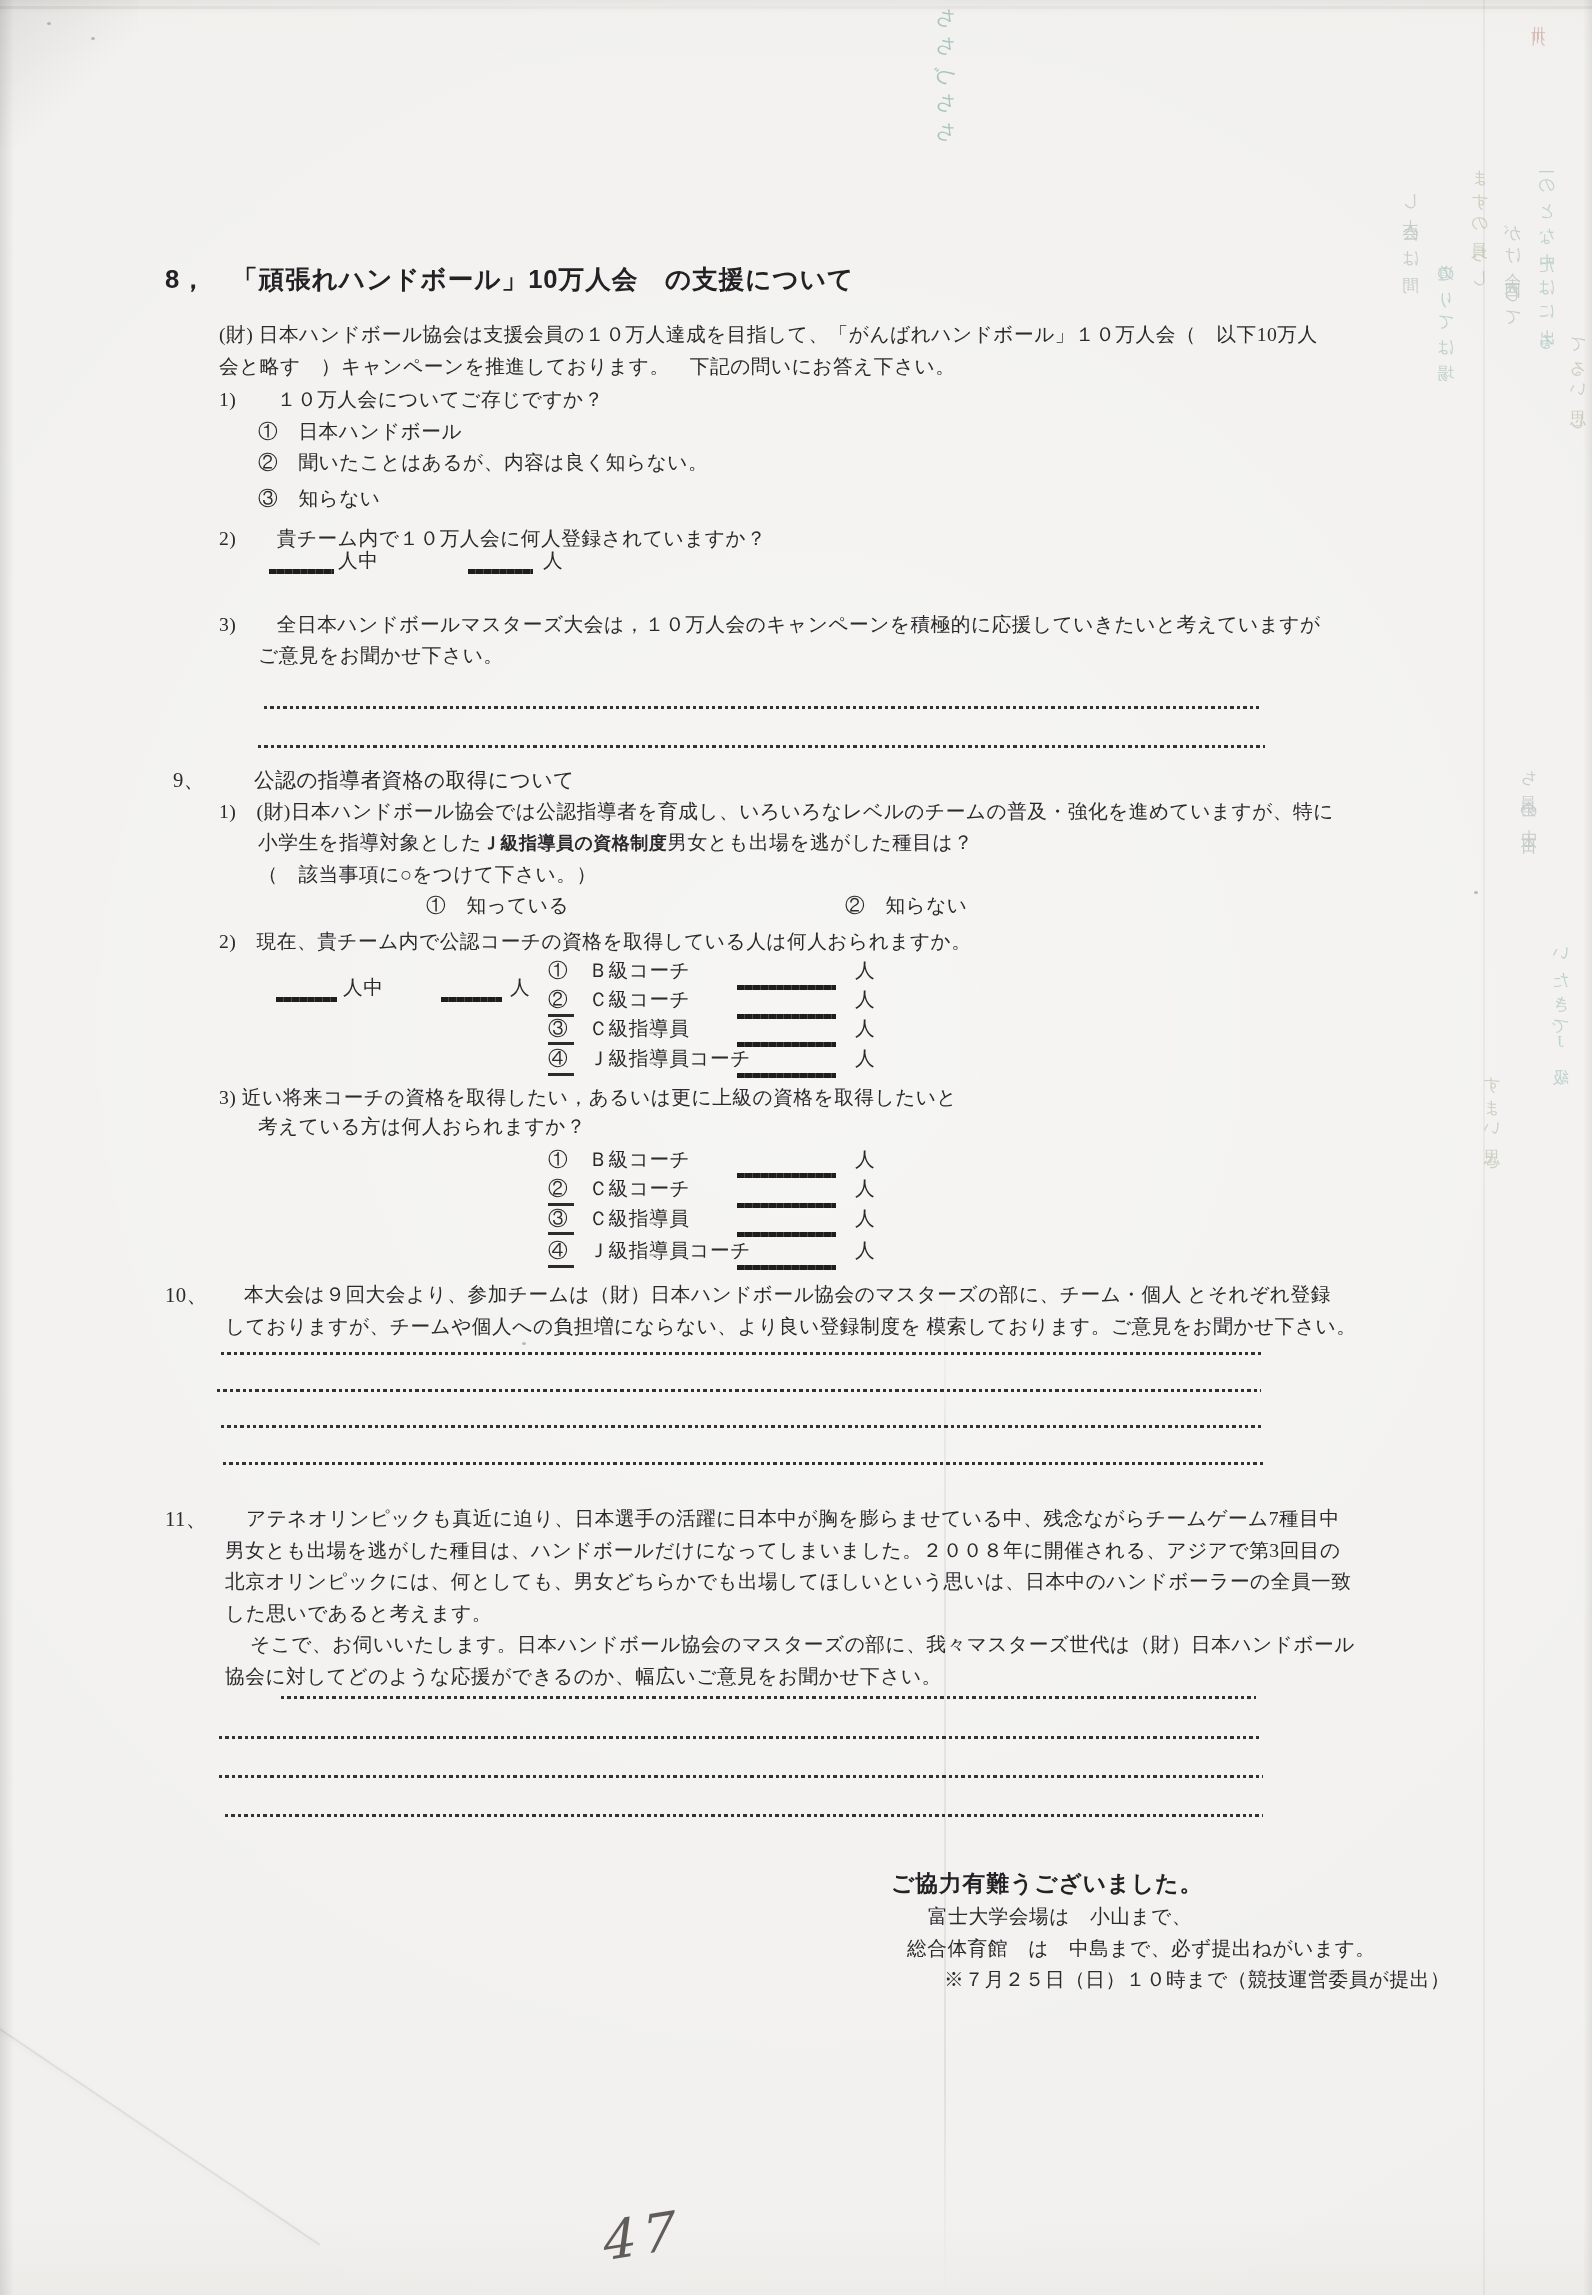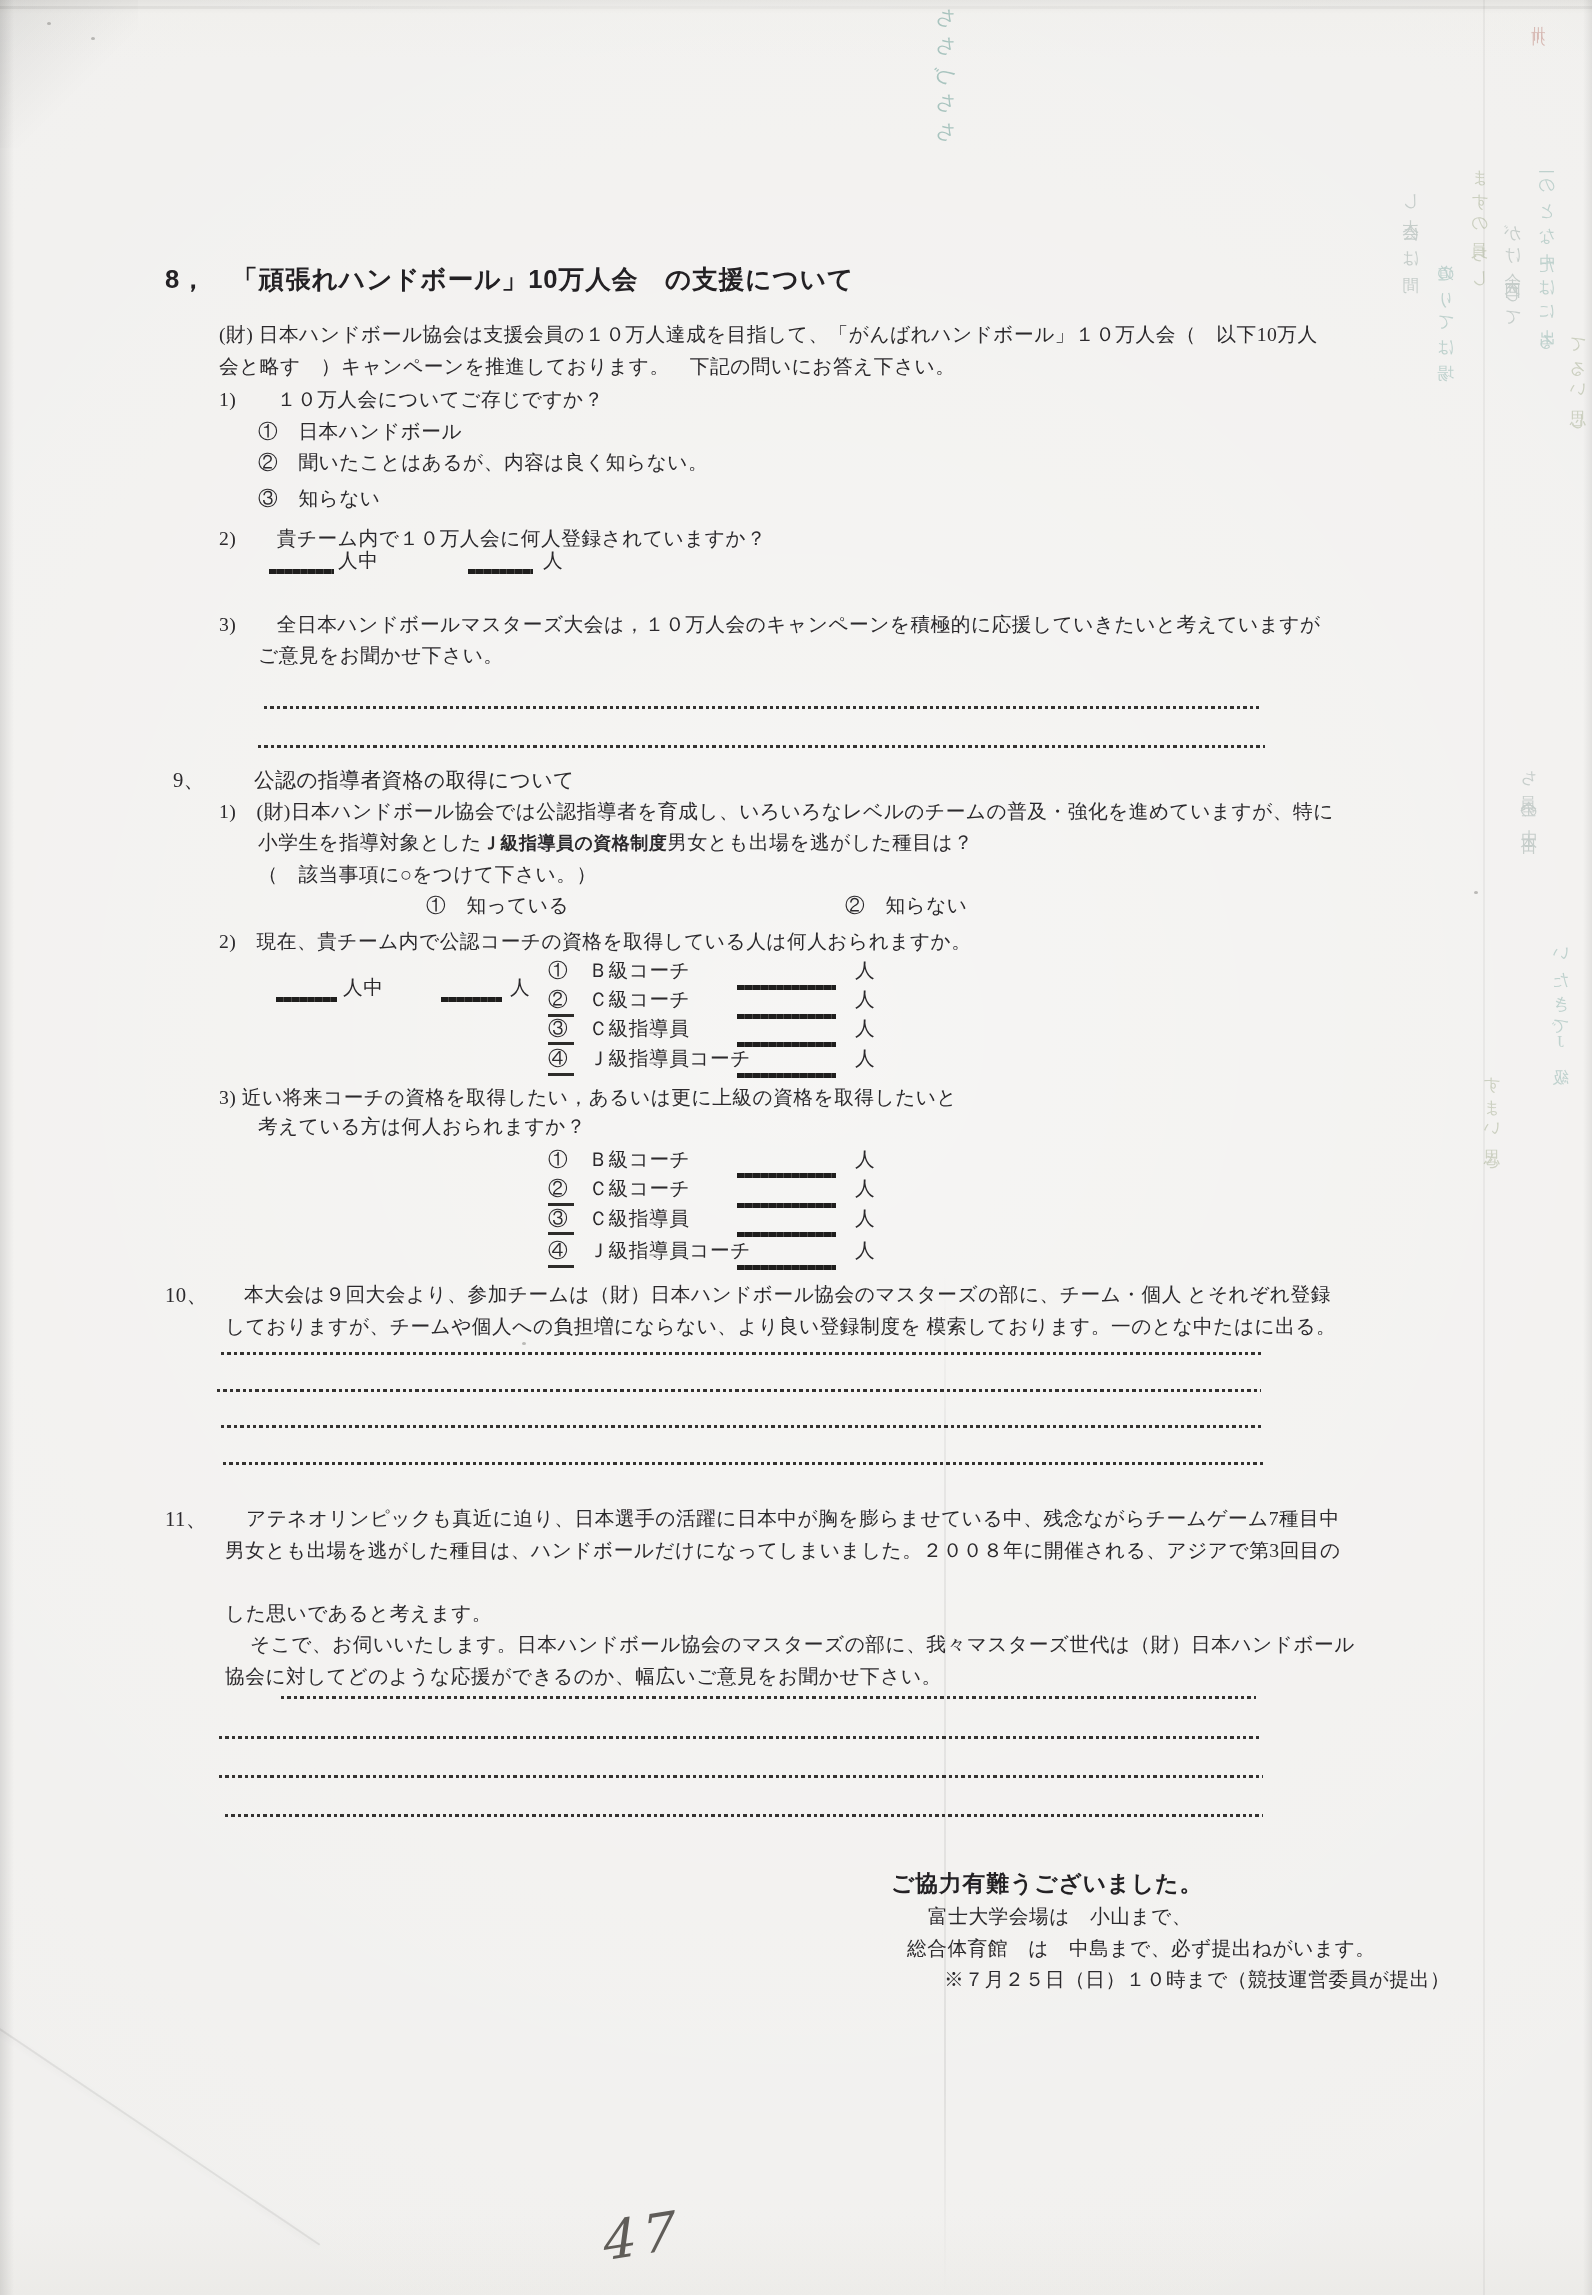--- a/index.html
+++ b/index.html
@@ -152,29 +152,30 @@
   <div class="blank" style="left:737px;top:1232px;width:99px;"></div>
   <div class="t" style="left:855px;top:1205px;">人</div>
 
   <div class="t" style="left:548px;top:1237px;">④　Ｊ級指導員コーチ</div>
   <div class="blank short" style="left:548px;top:1265px;width:25.6px;"></div>
   <div class="blank" style="left:737px;top:1265px;width:99px;"></div>
   <div class="t" style="left:855px;top:1237px;">人</div>
 
   <div class="t" style="left:165px;top:1281px;font-size:20.7px;">10、</div>
   <div class="t" style="left:244px;top:1281px;">本大会は９回大会より、参加チームは（財）日本ハンドボール協会のマスターズの部に、チーム・個人 とそれぞれ登録</div>
-  <div class="t" style="left:225px;top:1313px;">しておりますが、チームや個人への負担増にならない、より良い登録制度を 模索しております。一のとな中たはに出る。</div>
+  <div class="t" style="left:225px;top:1313px;">しておりますが、チームや個人への負担増にならない、より良い登録制度を 模索しております。ご意見をお聞かせ下さい。</div>
   <div class="dots" style="left:221px;top:1352px;width:1040px;"></div>
   <div class="dots" style="left:217px;top:1389px;width:1044px;"></div>
   <div class="dots" style="left:221px;top:1425px;width:1040px;"></div>
   <div class="dots" style="left:223px;top:1462px;width:1040px;"></div>
 
   <div class="t" style="left:165px;top:1505px;font-size:20.7px;">11、</div>
   <div class="t" style="left:246px;top:1505px;">アテネオリンピックも真近に迫り、日本選手の活躍に日本中が胸を膨らませている中、残念ながらチームゲーム7種目中</div>
   <div class="t" style="left:225px;top:1537px;">男女とも出場を逃がした種目は、ハンドボールだけになってしまいました。２００８年に開催される、アジアで第3回目の</div>
+  <div class="t" style="left:225px;top:1568px;">北京オリンピックには、何としても、男女どちらかでも出場してほしいという思いは、日本中のハンドボーラーの全員一致</div>
   <div class="t" style="left:225px;top:1600px;">した思いであると考えます。</div>
   <div class="t" style="left:250px;top:1631px;">そこで、お伺いいたします。日本ハンドボール協会のマスターズの部に、我々マスターズ世代は（財）日本ハンドボール</div>
   <div class="t" style="left:225px;top:1663px;">協会に対してどのような応援ができるのか、幅広いご意見をお聞かせ下さい。</div>
   <div class="dots" style="left:281px;top:1696px;width:975px;"></div>
   <div class="dots" style="left:219px;top:1736px;width:1042px;"></div>
   <div class="dots" style="left:219px;top:1775px;width:1044px;"></div>
   <div class="dots" style="left:225px;top:1814px;width:1038px;"></div>
 
   <div class="h" style="left:891px;top:1868px;font-size:22.7px;">ご協力有難うございました。</div>
   <div class="t" style="left:928px;top:1903px;">富士大学会場は　小山まで、</div>

